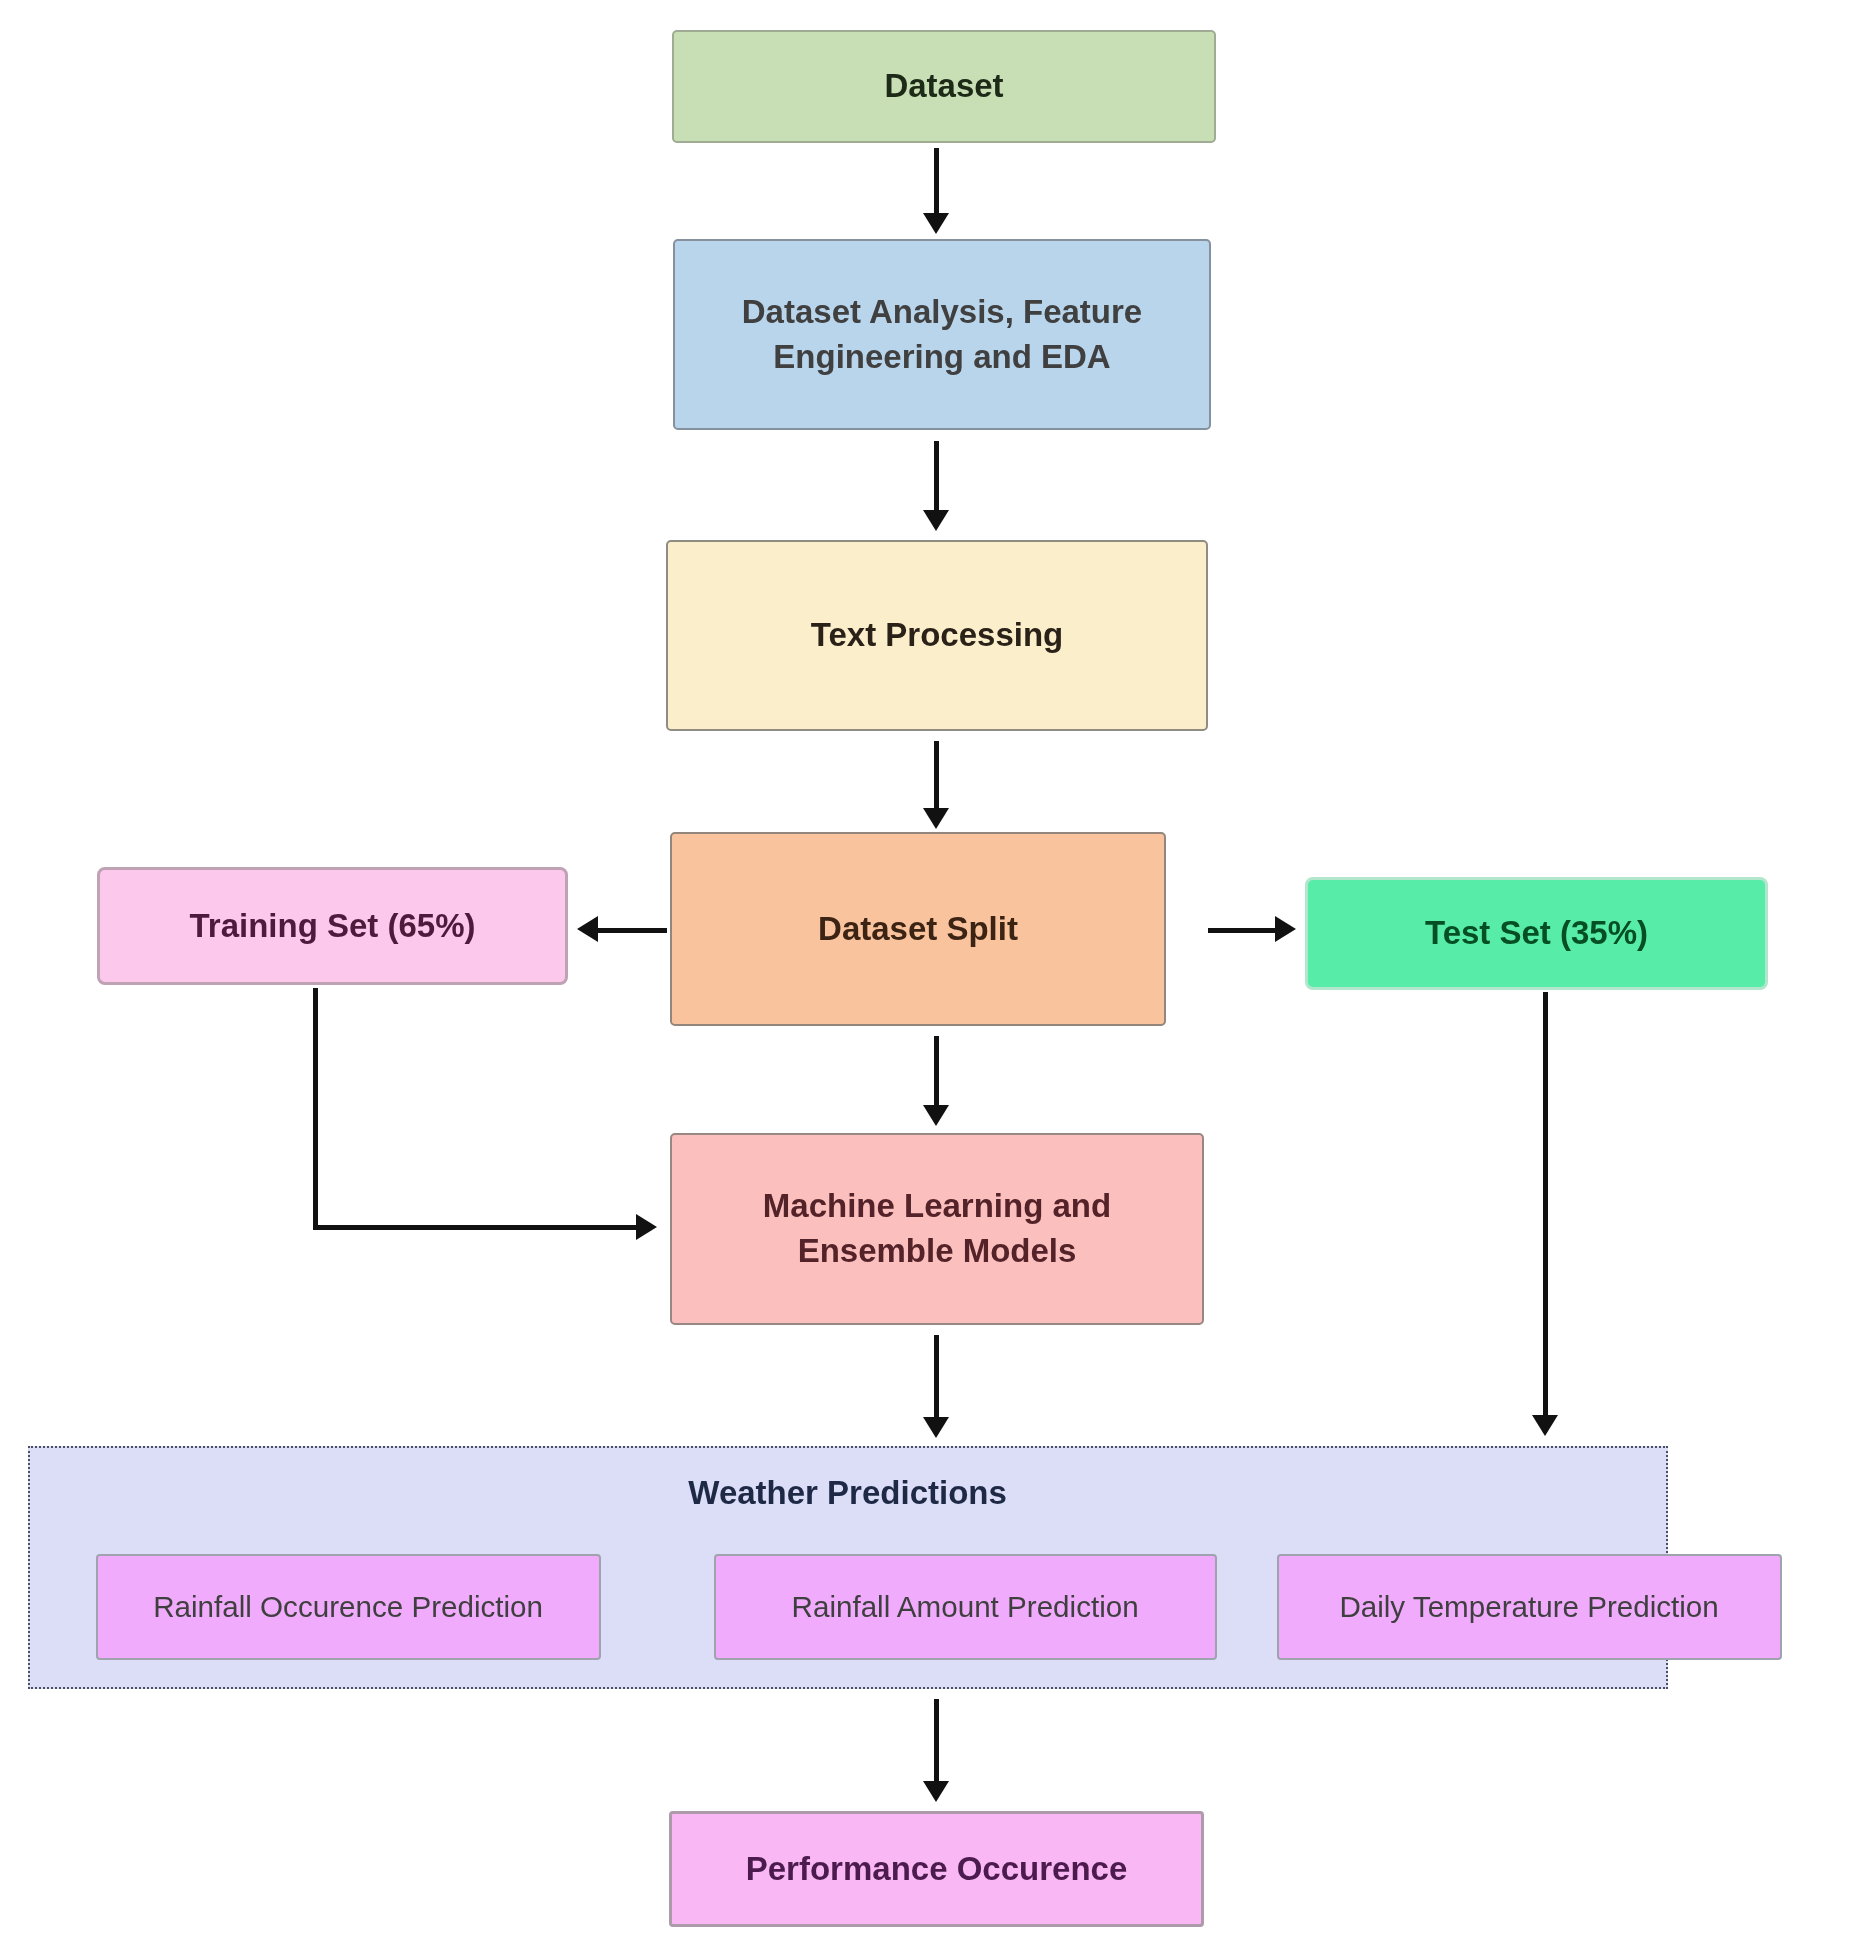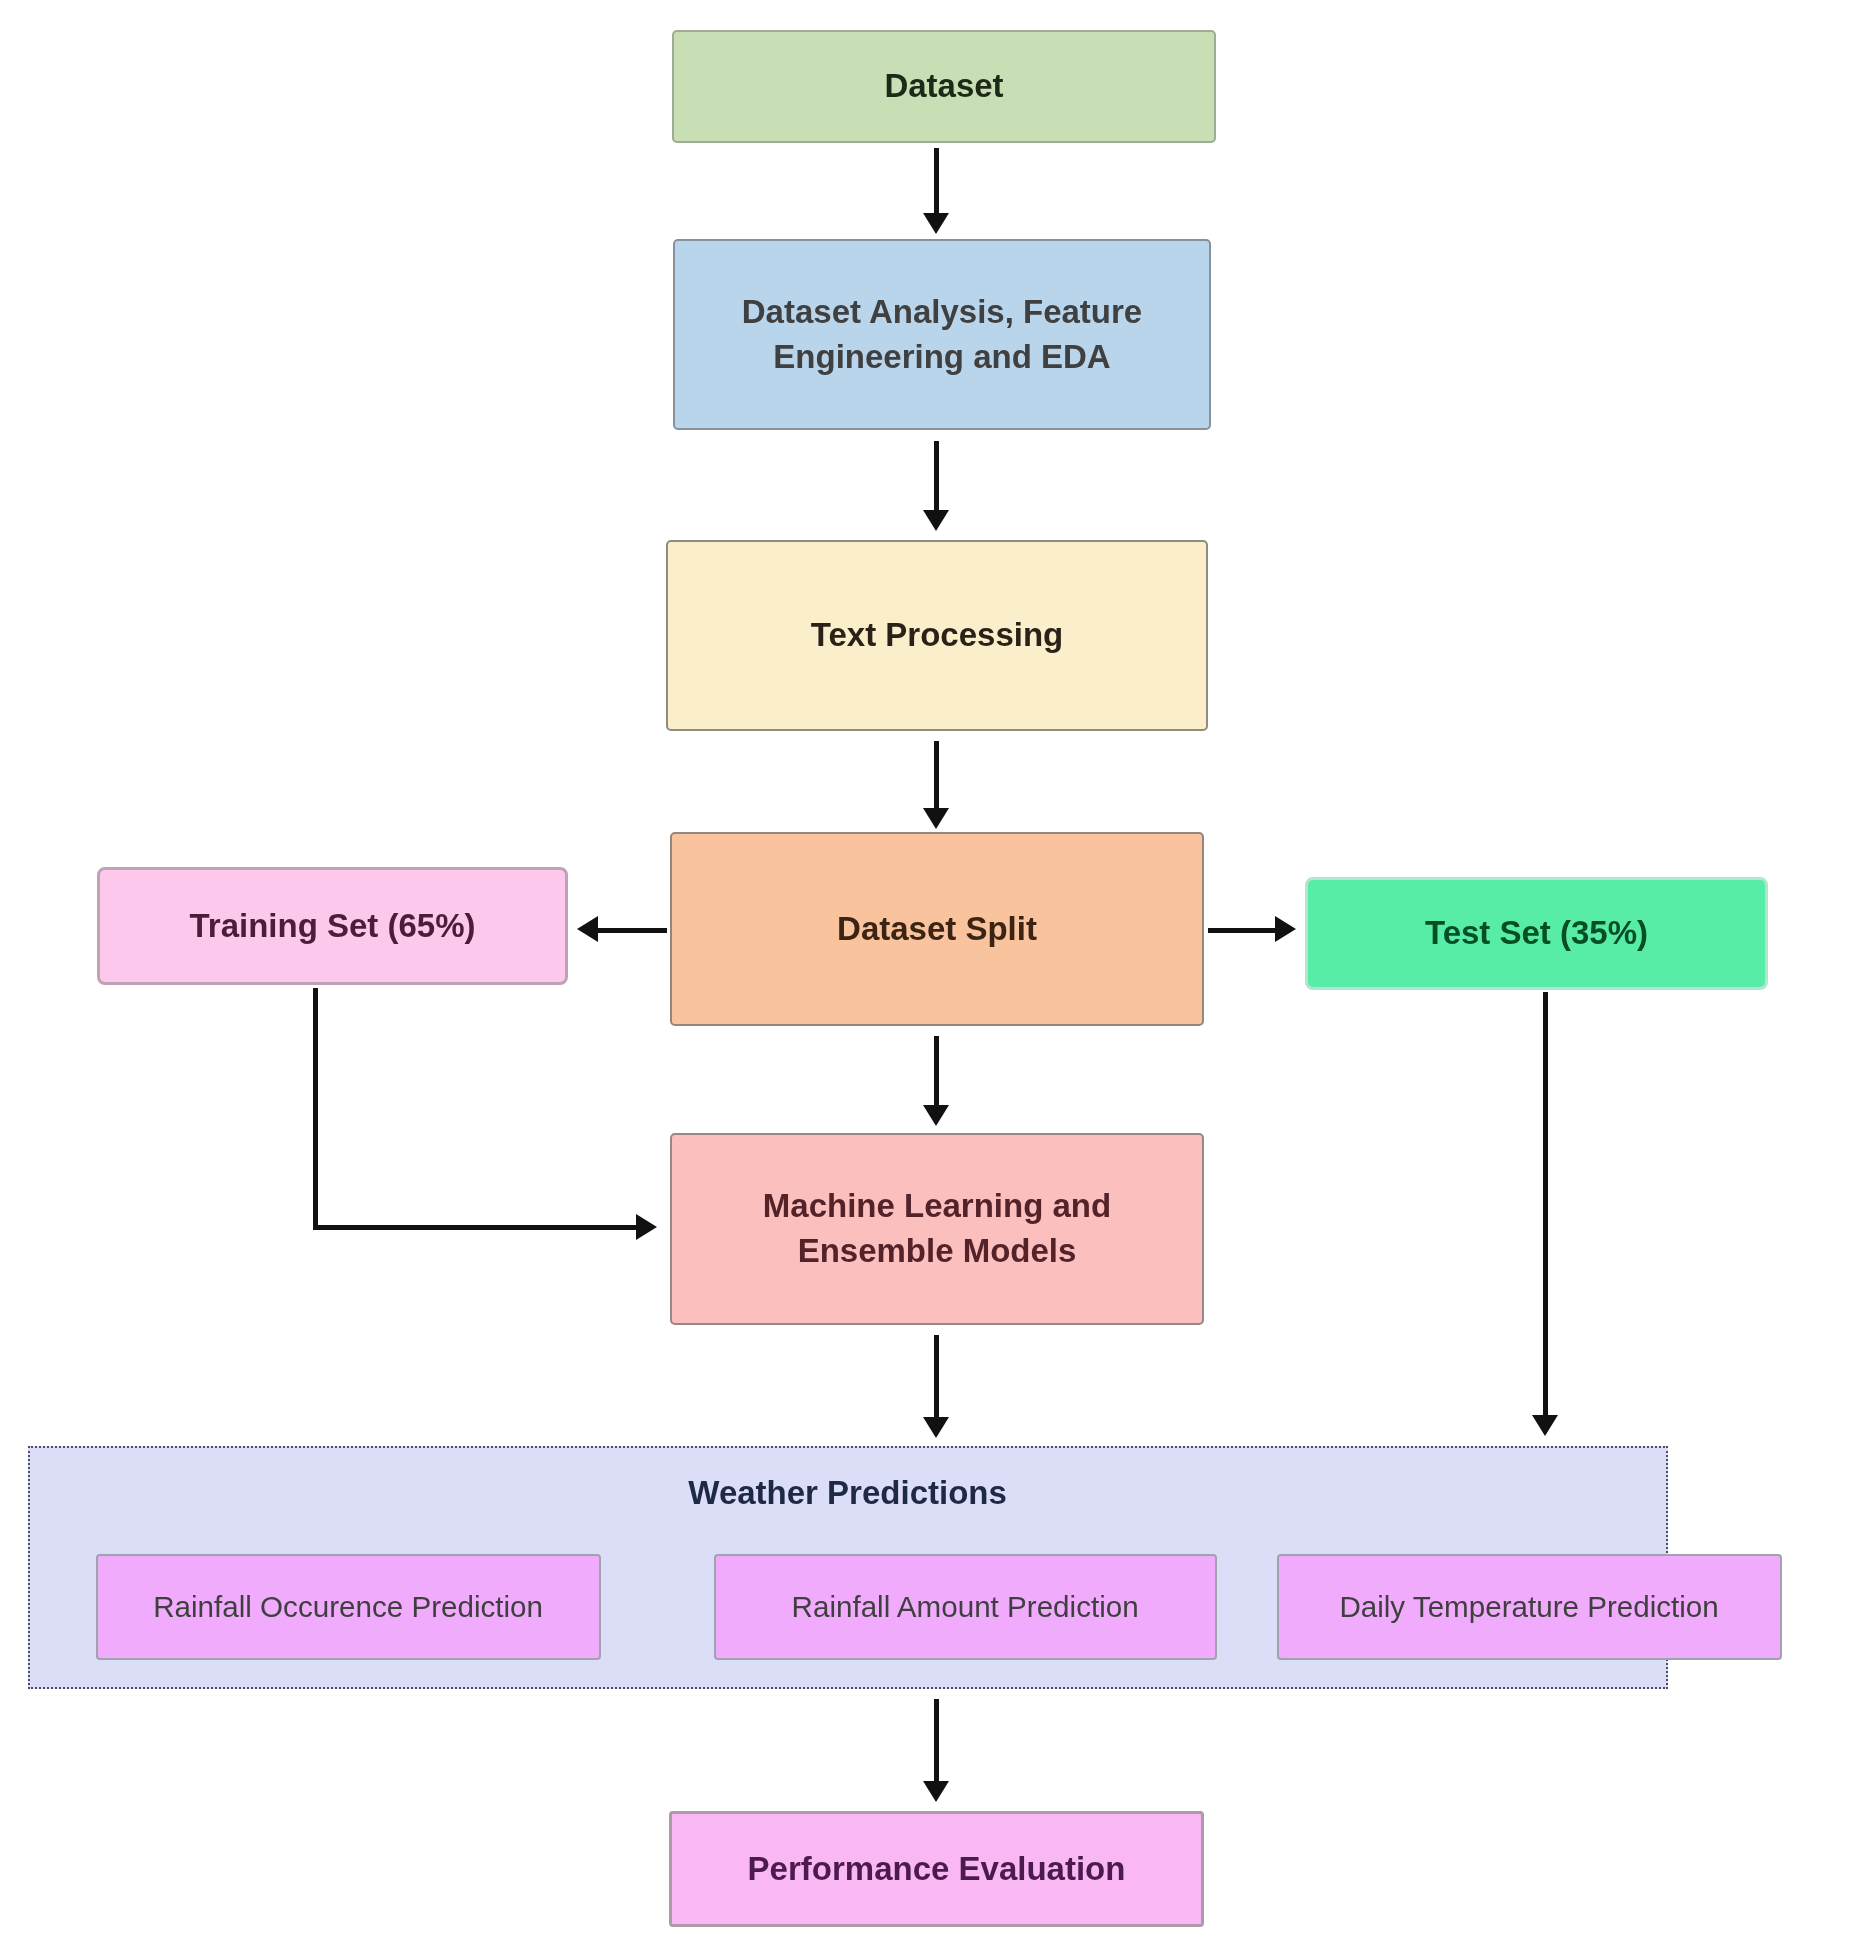--- a/index.html
+++ b/index.html
@@ -27,21 +27,21 @@
   .node-analysis{
     left:673px;top:239px;width:538px;height:191px;
     background:#b8d5ec;border:2px solid #85929d;color:#404040;
     padding:0 54px;
   }
   .node-textproc{
     left:666px;top:540px;width:542px;height:191px;
     background:#fbeecb;border:2px solid #8f8d81;color:#2a2118;
   }
   .node-split{
-    left:670px;top:832px;width:534px;height:194px;
+    left:670px;top:832px;width:496px;height:194px;
     background:#f9c49d;border:2px solid #93867c;color:#3c2414;
   }
   .node-training{
     left:97px;top:867px;width:471px;height:118px;
     background:#fcc9ec;border:3px solid #bfa2b4;color:#4d1c3d;
     border-radius:7.9px;
   }
   .node-test{
     left:1305px;top:877px;width:463px;height:113px;
     background:#57eda9;border:3px solid #b2e6cd;color:#064f25;
@@ -115,21 +115,21 @@
 
   <div class="node node-ml">Machine Learning and Ensemble Models</div>
 
   <div class="node-container">
     <div class="container-title">Weather Predictions</div>
     <div class="subnode sub-1">Rainfall Occurence Prediction</div>
     <div class="subnode sub-2">Rainfall Amount Prediction</div>
     <div class="subnode sub-3">Daily Temperature Prediction</div>
   </div>
 
-  <div class="node node-perf">Performance Evaluation</div>
+  <div class="node node-perf">Performance Occurence</div>
 
   <div class="vline" style="left:934px;top:148px;height:67px;"></div>
   <div class="head-down" style="left:923px;top:213px;"></div>
 
   <div class="vline" style="left:934px;top:441px;height:71px;"></div>
   <div class="head-down" style="left:923px;top:510px;"></div>
 
   <div class="vline" style="left:934px;top:741px;height:69px;"></div>
   <div class="head-down" style="left:923px;top:808px;"></div>
 

